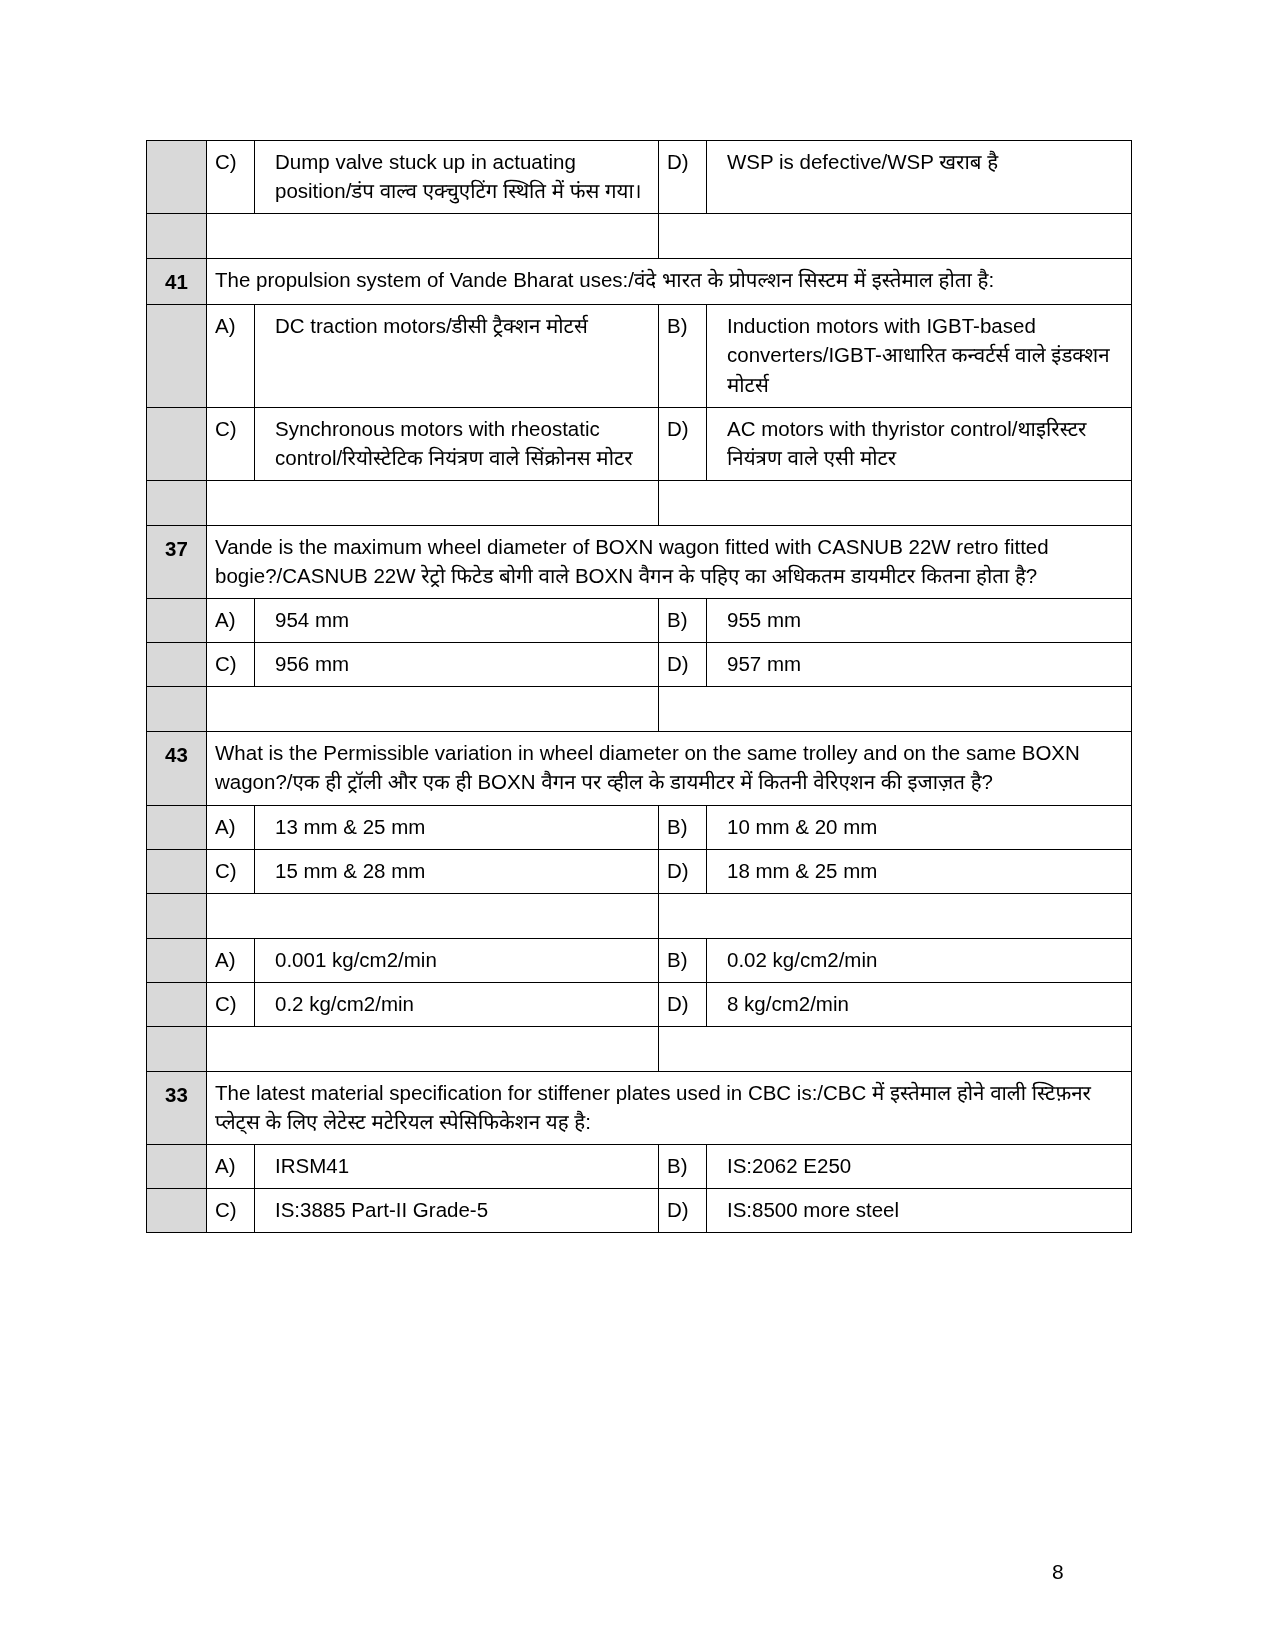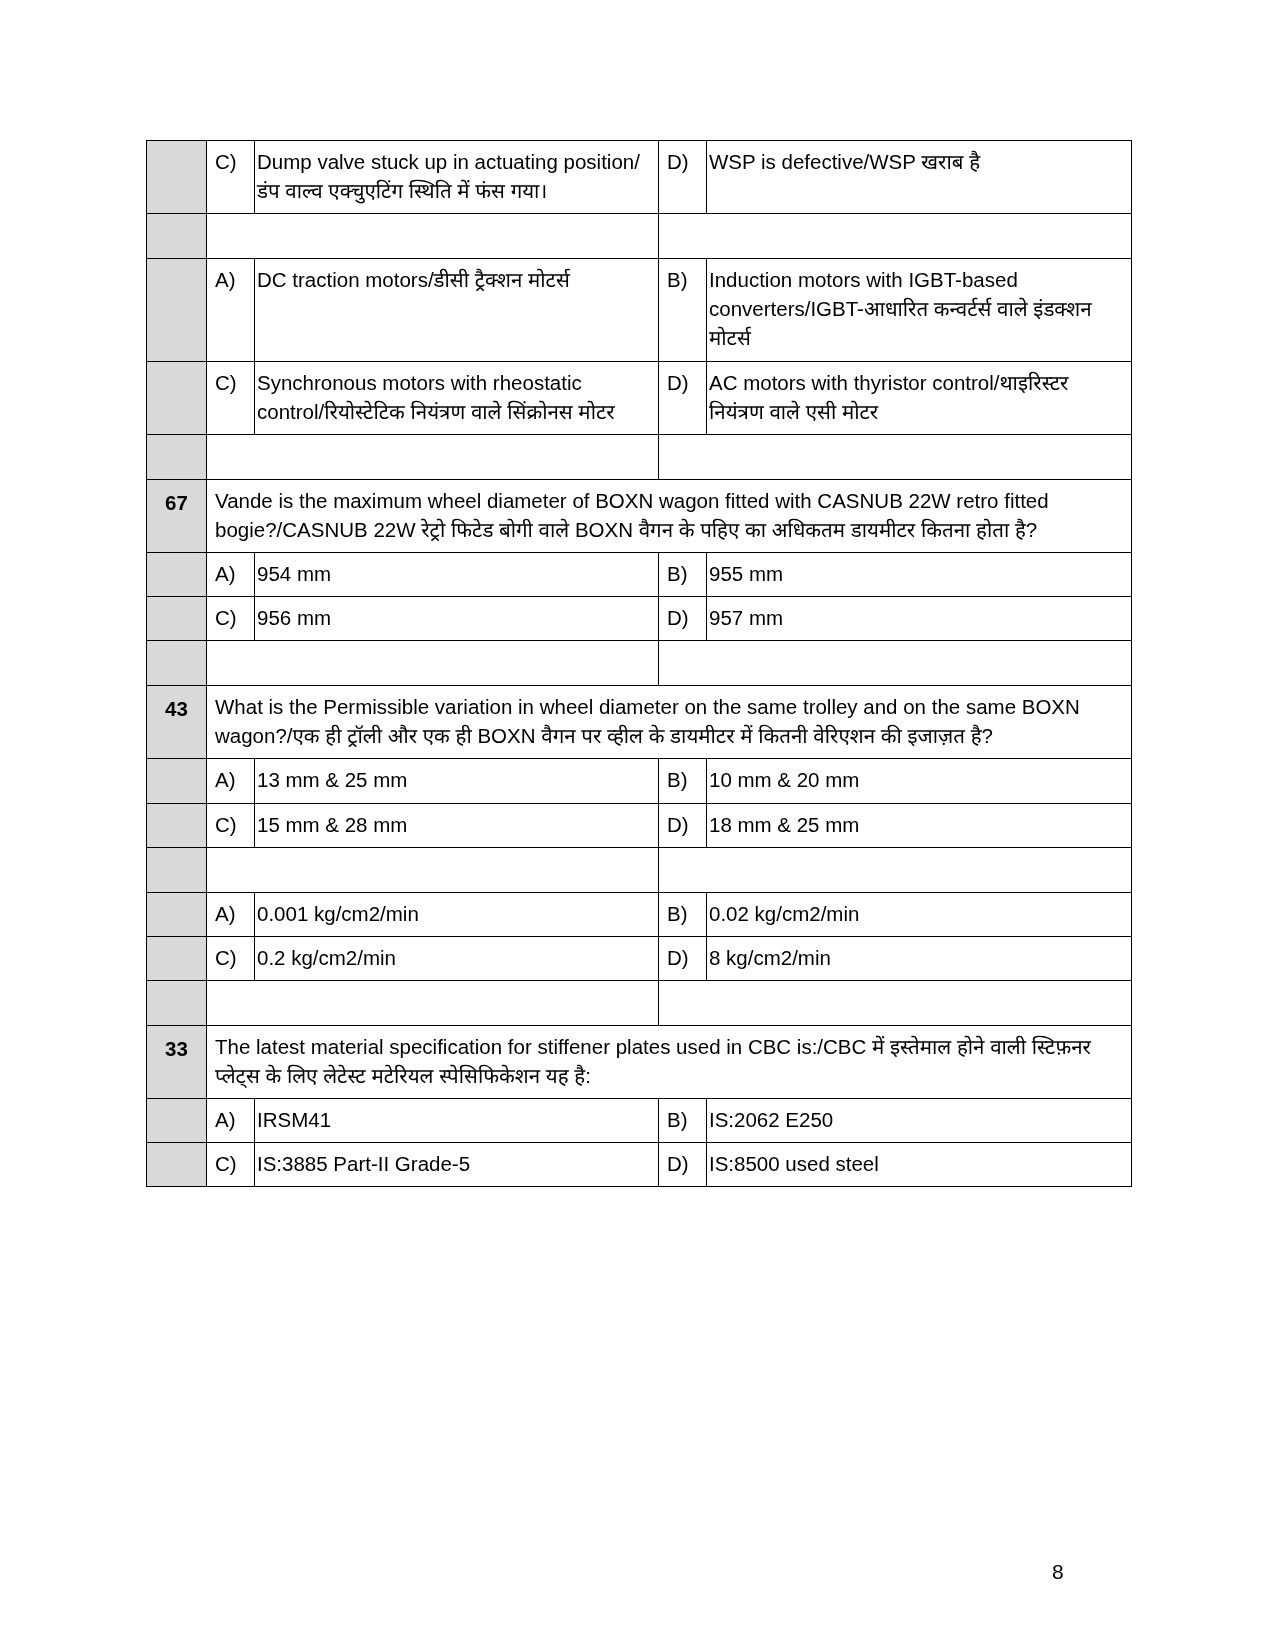--- a/index.html
+++ b/index.html
@@ -64,21 +64,21 @@
     line-height: 1.42;
     padding-right: 10px;
   }
   td.optlabel {
     text-align: left;
     padding-left: 8px;
     padding-right: 2px;
     white-space: nowrap;
   }
   td.opttext {
-    padding-left: 2px;
+    padding-left: 20px;
   }
   tr.spacer td {
     height: 44px;
     padding: 0;
   }
   .pagenum {
     position: absolute;
     left: 1052px;
     top: 1560px;
     font-size: 21px;
@@ -106,40 +106,44 @@
           <td class="opttext">Dump valve stuck up in actuating position/डंप वाल्व एक्चुएटिंग स्थिति में फंस गया।</td>
           <td class="optlabel">D)</td>
           <td class="opttext">WSP is defective/WSP खराब है</td>
         </tr>
         <tr class="spacer">
           <td class="shade"></td>
           <td colspan="2"></td>
           <td colspan="2"></td>
         </tr>
         <tr>
+          <td class="numcell">41</td>
+          <td class="qtext" colspan="4">The propulsion system of Vande Bharat uses:/वंदे भारत के प्रोपल्शन सिस्टम में इस्तेमाल होता है:</td>
+        </tr>
+        <tr>
           <td class="shade"></td>
           <td class="optlabel">A)</td>
           <td class="opttext">DC traction motors/डीसी ट्रैक्शन मोटर्स</td>
           <td class="optlabel">B)</td>
           <td class="opttext">Induction motors with IGBT-based converters/IGBT-आधारित कन्वर्टर्स वाले इंडक्शन मोटर्स</td>
         </tr>
         <tr>
           <td class="shade"></td>
           <td class="optlabel">C)</td>
           <td class="opttext">Synchronous motors with rheostatic control/रियोस्टेटिक नियंत्रण वाले सिंक्रोनस मोटर</td>
           <td class="optlabel">D)</td>
           <td class="opttext">AC motors with thyristor control/थाइरिस्टर नियंत्रण वाले एसी मोटर</td>
         </tr>
         <tr class="spacer">
           <td class="shade"></td>
           <td colspan="2"></td>
           <td colspan="2"></td>
         </tr>
         <tr>
-          <td class="numcell">67</td>
+          <td class="numcell">37</td>
           <td class="qtext" colspan="4">Vande is the maximum wheel diameter of BOXN wagon fitted with CASNUB 22W retro fitted bogie?/CASNUB 22W रेट्रो फिटेड बोगी वाले BOXN वैगन के पहिए का अधिकतम डायमीटर कितना होता है?</td>
         </tr>
         <tr>
           <td class="shade"></td>
           <td class="optlabel">A)</td>
           <td class="opttext">954 mm</td>
           <td class="optlabel">B)</td>
           <td class="opttext">955 mm</td>
         </tr>
         <tr>
@@ -205,20 +209,20 @@
           <td class="optlabel">A)</td>
           <td class="opttext">IRSM41</td>
           <td class="optlabel">B)</td>
           <td class="opttext">IS:2062 E250</td>
         </tr>
         <tr>
           <td class="shade"></td>
           <td class="optlabel">C)</td>
           <td class="opttext">IS:3885 Part-II Grade-5</td>
           <td class="optlabel">D)</td>
-          <td class="opttext">IS:8500 used steel</td>
+          <td class="opttext">IS:8500 more steel</td>
         </tr>
       </tbody>
   </table>
 
   <div class="pagenum">8</div>
 
 </div>
 
 </body></html>

